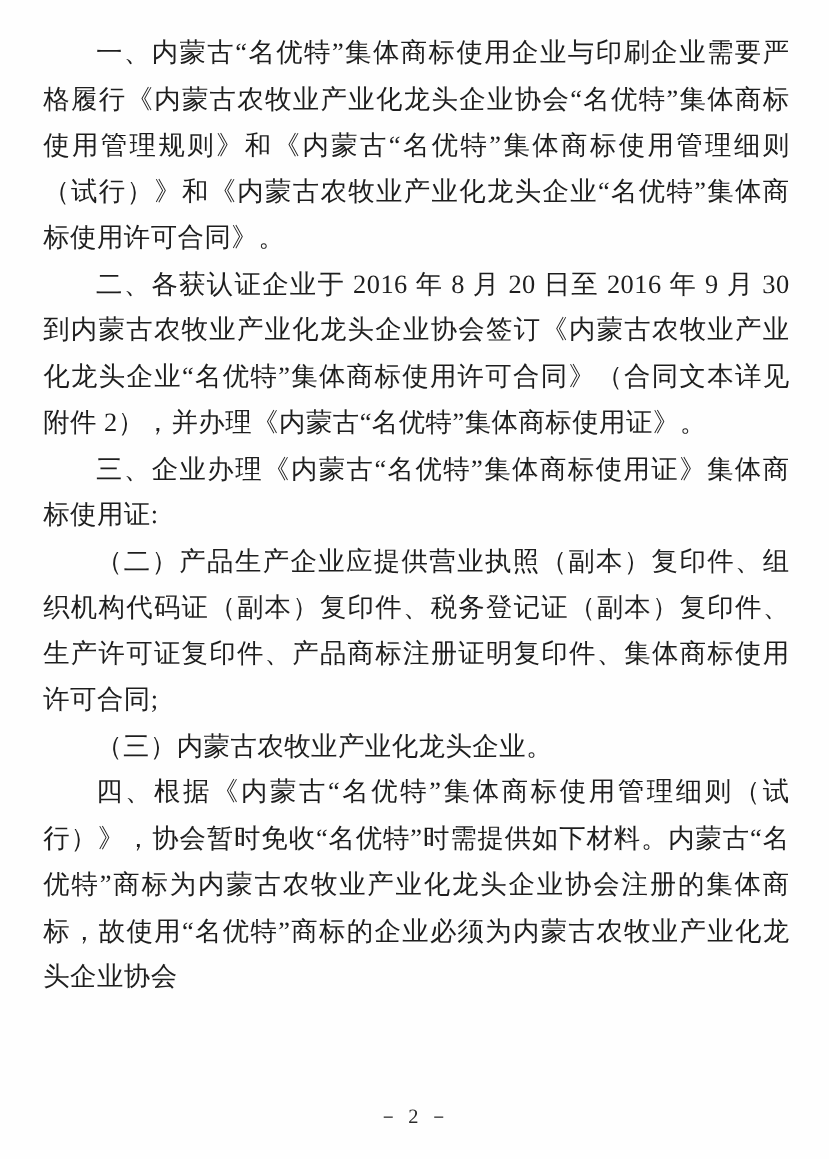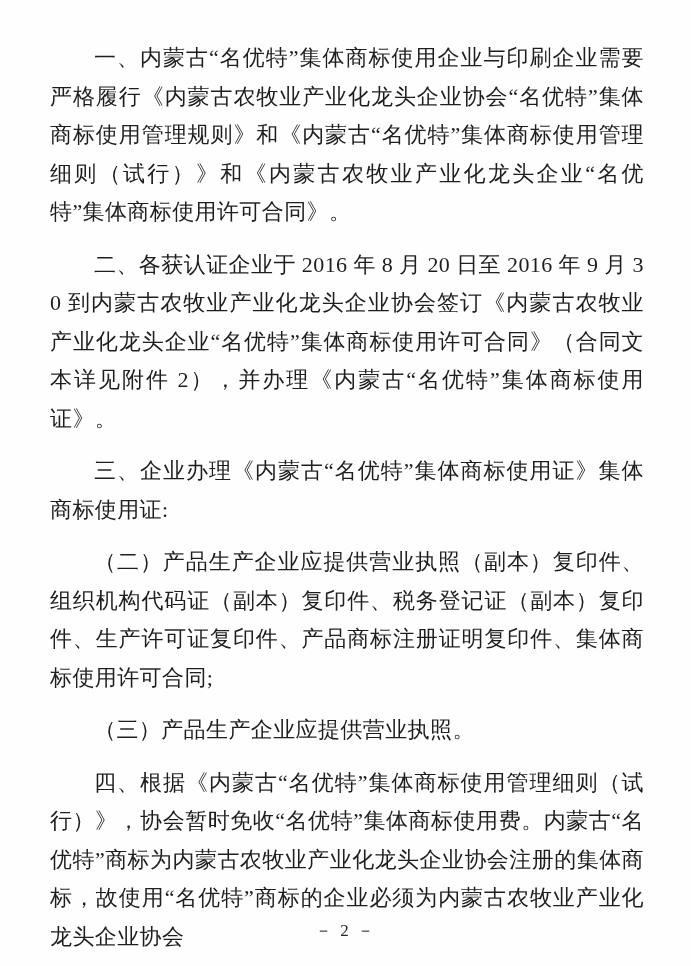--- a/index.html
+++ b/index.html
@@ -19,21 +19,21 @@
     box-sizing: border-box;
     width: 691px;
     height: 966px;
     padding: 25px 33px 0 36px;
     background: #fefefe;
   }
   .doc-body {
     width: 622px;
   }
   p.doc-para {
-    margin: 14px;
+    margin: 0;
     font-size: 22px;
     line-height: 38.5px;
     letter-spacing: 0.4px;
     text-align: justify;
     text-indent: 2em;
     word-break: break-all;
   }
   .footer {
     position: absolute;
     left: 0;
@@ -48,17 +48,17 @@
 </head>
 <body>
 
 <div class="page">
   <div class="doc-body">
 
   <p class="doc-para">一、内蒙古“名优特”集体商标使用企业与印刷企业需要严格履行《内蒙古农牧业产业化龙头企业协会“名优特”集体商标使用管理规则》和《内蒙古“名优特”集体商标使用管理细则（试行）》和《内蒙古农牧业产业化龙头企业“名优特”集体商标使用许可合同》。</p>
       <p class="doc-para">二、各获认证企业于 2016 年 8 月 20 日至 2016 年 9 月 30 到内蒙古农牧业产业化龙头企业协会签订《内蒙古农牧业产业化龙头企业“名优特”集体商标使用许可合同》（合同文本详见附件 2），并办理《内蒙古“名优特”集体商标使用证》。</p>
       <p class="doc-para">三、企业办理《内蒙古“名优特”集体商标使用证》集体商标使用证:</p>
       <p class="doc-para">（二）产品生产企业应提供营业执照（副本）复印件、组织机构代码证（副本）复印件、税务登记证（副本）复印件、生产许可证复印件、产品商标注册证明复印件、集体商标使用许可合同;</p>
-      <p class="doc-para">（三）产品生产企业应提供营业执照。</p>
-      <p class="doc-para">四、根据《内蒙古“名优特”集体商标使用管理细则（试行）》，协会暂时免收“名优特”集体商标使用费。内蒙古“名优特”商标为内蒙古农牧业产业化龙头企业协会注册的集体商标，故使用“名优特”商标的企业必须为内蒙古农牧业产业化龙头企业协会</p>
+      <p class="doc-para">（三）内蒙古农牧业产业化龙头企业。</p>
+      <p class="doc-para">四、根据《内蒙古“名优特”集体商标使用管理细则（试行）》，协会暂时免收“名优特”时需提供如下材料。内蒙古“名优特”商标为内蒙古农牧业产业化龙头企业协会注册的集体商标，故使用“名优特”商标的企业必须为内蒙古农牧业产业化龙头企业协会</p>
     </div>
   <div class="footer">－ 2 －</div>
 </div>
 
 </body></html>

